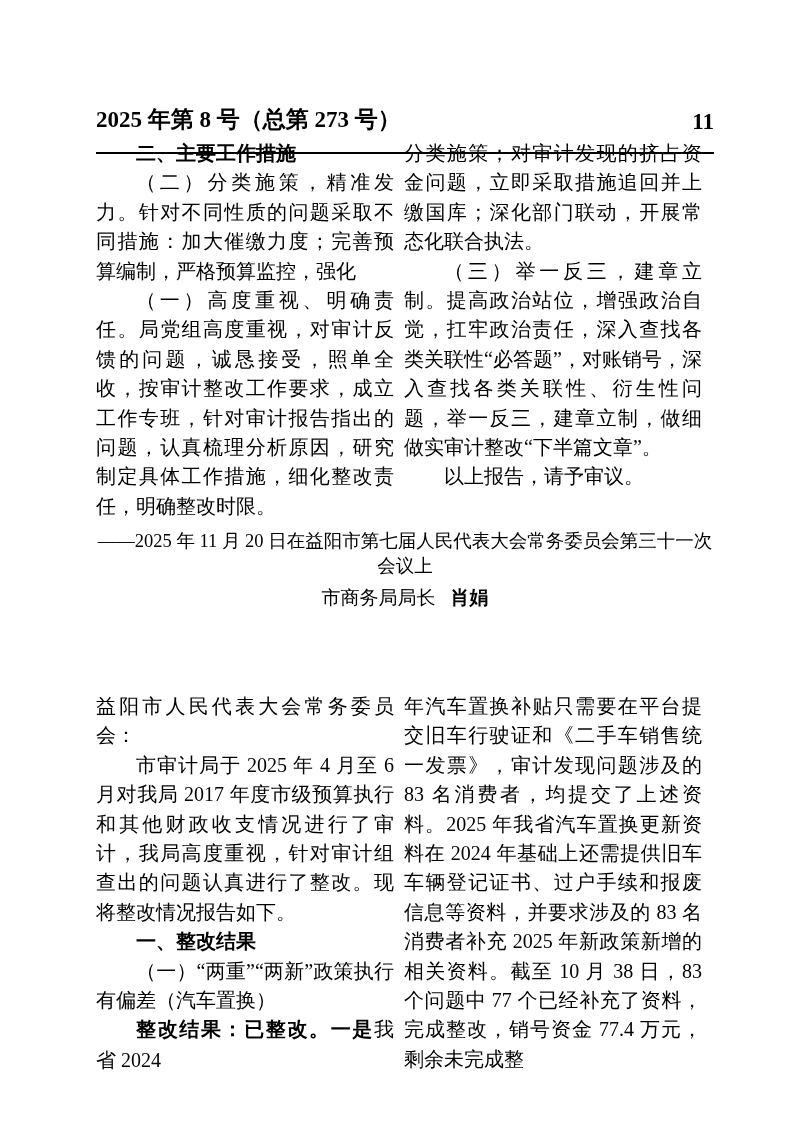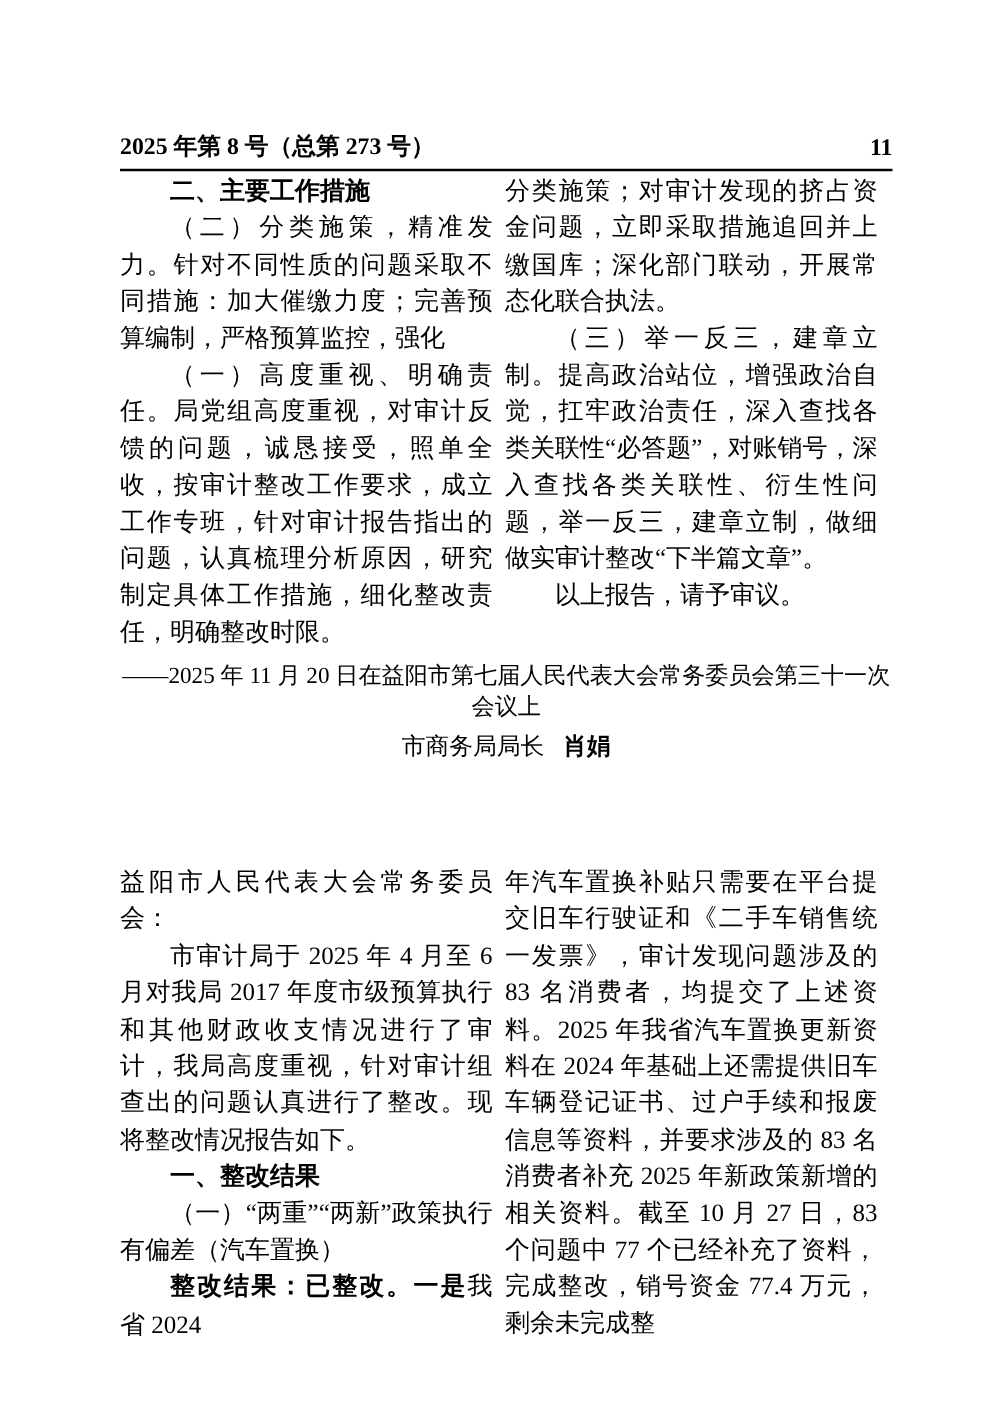--- a/index.html
+++ b/index.html
@@ -15,22 +15,22 @@
   
   .running-header {
     position: absolute;
     left: 96px;
     top: 104px;
     width: 618px;
     display: flex;
     justify-content: space-between;
     align-items: flex-end;
     font-weight: bold;
-    font-size: 19px;
-    padding-bottom: 5px;
+    font-size: 23px;
+    padding-bottom: 17px;
     border-bottom: 2.5px solid #000000;
   }
   
   .cols {
     position: absolute;
     left: 96px;
     width: 618px;
     display: flex;
     gap: 10px;
   }
@@ -114,17 +114,17 @@
 
   <div class="cols cols-body">
     <div class="col">
       <p class="para no-indent">益阳市人民代表大会常务委员会：</p>
       <p class="para">市审计局于 2025 年 4 月至 6 月对我局 2017 年度市级预算执行和其他财政收支情况进行了审计，我局高度重视，针对审计组查出的问题认真进行了整改。现将整改情况报告如下。</p>
       <p class="heading-hei">一、整改结果</p>
       <p class="para kai">（一）“两重”“两新”政策执行有偏差（汽车置换）</p>
       <p class="para"><span class="hei">整改结果：已整改。一是</span><span>我省 2024</span></p>
     </div>
     <div class="col">
-      <p class="para no-indent">年汽车置换补贴只需要在平台提交旧车行驶证和《二手车销售统一发票》，审计发现问题涉及的 83 名消费者，均提交了上述资料。2025 年我省汽车置换更新资料在 2024 年基础上还需提供旧车车辆登记证书、过户手续和报废信息等资料，并要求涉及的 83 名消费者补充 2025 年新政策新增的相关资料。截至 10 月 27 日，83 个问题中 77 个已经补充了资料，完成整改，销号资金 77.4 万元，剩余未完成整</p>
+      <p class="para no-indent">年汽车置换补贴只需要在平台提交旧车行驶证和《二手车销售统一发票》，审计发现问题涉及的 83 名消费者，均提交了上述资料。2025 年我省汽车置换更新资料在 2024 年基础上还需提供旧车车辆登记证书、过户手续和报废信息等资料，并要求涉及的 83 名消费者补充 2025 年新政策新增的相关资料。截至 10 月 38 日，83 个问题中 77 个已经补充了资料，完成整改，销号资金 77.4 万元，剩余未完成整</p>
     </div>
   </div>
 
 </div>
 
 </body></html>

